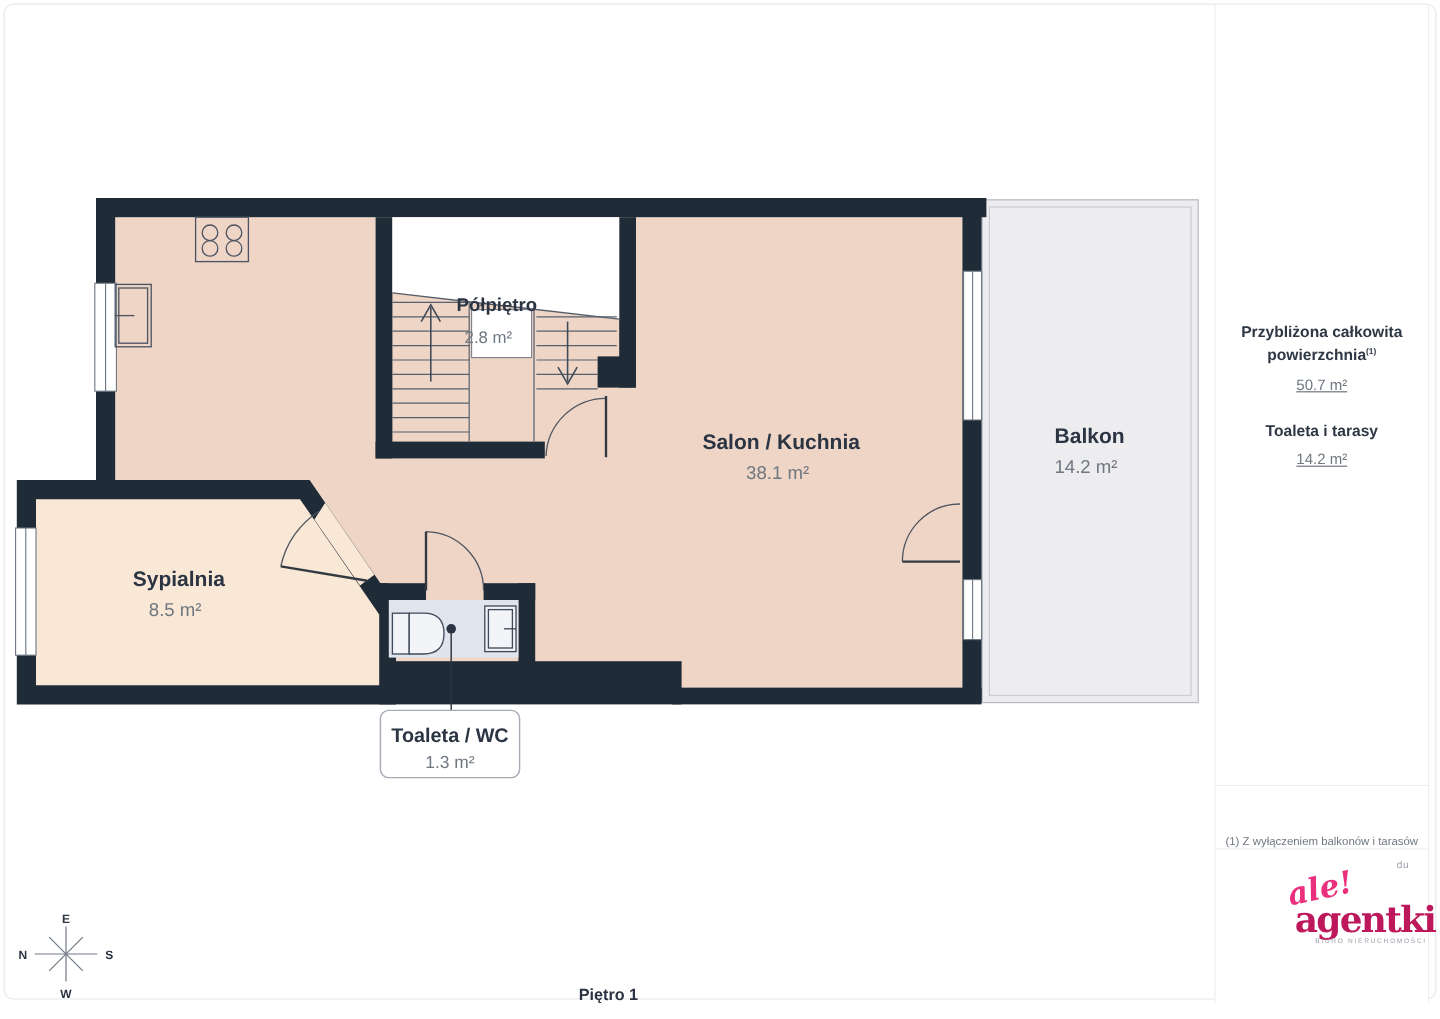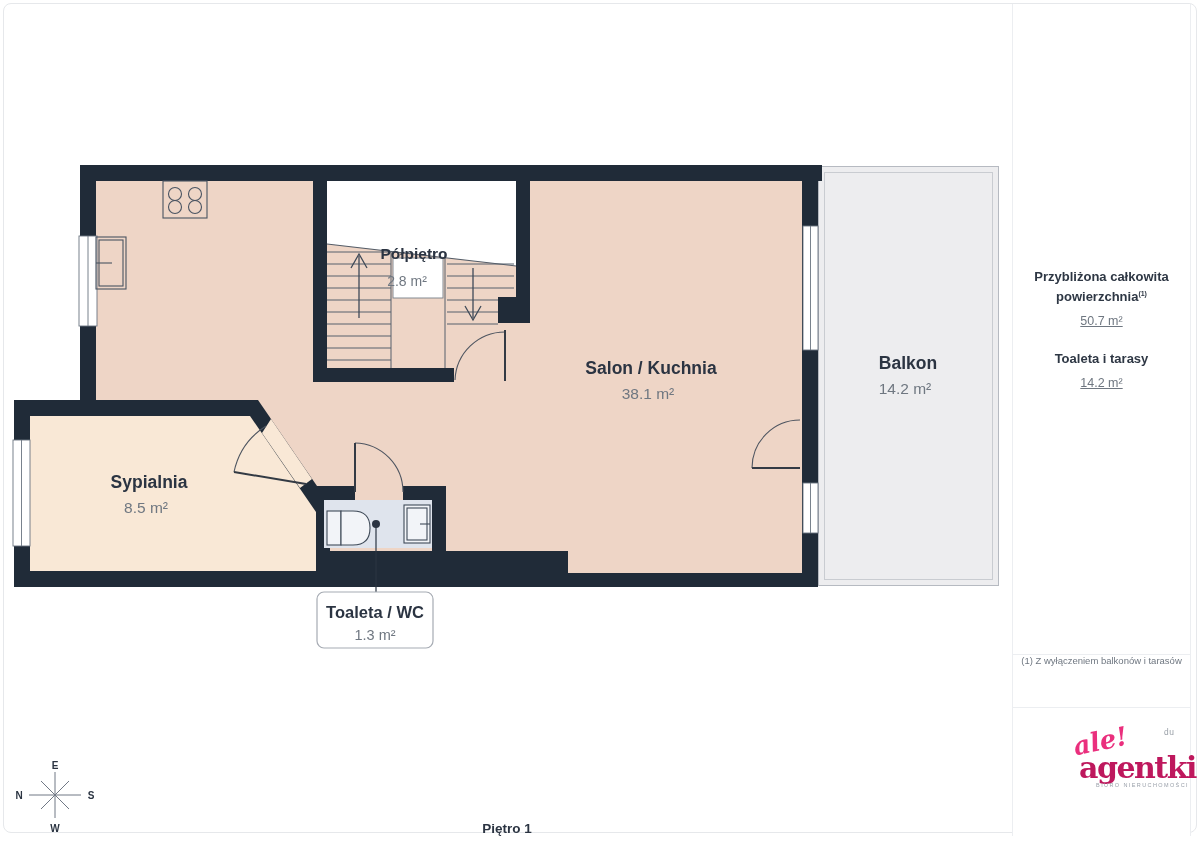--- a/index.html
+++ b/index.html
@@ -20,26 +20,26 @@
   .sidebar { position:absolute; left:1012px; top:4px; height:838px; width:179px;
              border-left:1px solid #eceef1; border-right:1px solid #eceef1;
              box-sizing:border-box; display:flex; flex-direction:column; background:#fff; }
   .s-top  { flex:1; display:flex; align-items:center; justify-content:center; }
   .totals { text-align:center; width:152px; }
   .t-label { font-weight:700; font-size:13px; color:#2e3744; line-height:17px; }
   .t-label sup { font-size:7px; }
   .t-value { font-size:12.5px; color:#6f7781; margin-top:9px;text-decoration:underline; }
   .t-gap { height:22px; }
   .s-note { height:52px; border-top:1px solid #eceef1; border-bottom:1px solid #eceef1;
-            display:flex; align-items:flex-start; justify-content:center;
+            display:flex; align-items:flex-end; justify-content:center;
             font-size:9.5px; color:#6f7781; }
   .s-logo { height:134px; position:relative; }
   .frags { position:absolute; left:18px; top:8px; width:52px; text-align:right;
            font-size:8.5px; line-height:13.5px; color:#9aa0a8; }
-  .frag-right { position:absolute; right:16px; top:20px; font-size:8.5px; color:#9aa0a8;font-family:Liberation Mono, monospace; }
+  .frag-right { position:absolute; right:16px; top:8px; font-size:8.5px; color:#9aa0a8;font-family:Liberation Mono, monospace; }
   .brand { position:absolute; left:66px; top:42px; width:110px; }
   .brand-script { position:absolute; left:-6px; top:-24px; font:italic 700 26px "DejaVu Serif", serif;
                   color:#ea2f7d; transform:rotate(-12deg); }
   .brand-name { font:800 30px "DejaVu Serif", serif; letter-spacing:-1.5px; color:#be185d; }
   .brand-tagline { font-size:5.5px; letter-spacing:1.4px; color:#9aa0aa; text-align:right; margin-top:-3px; }
 </style>
 </head>
 <body>
 
 <div class="page">

